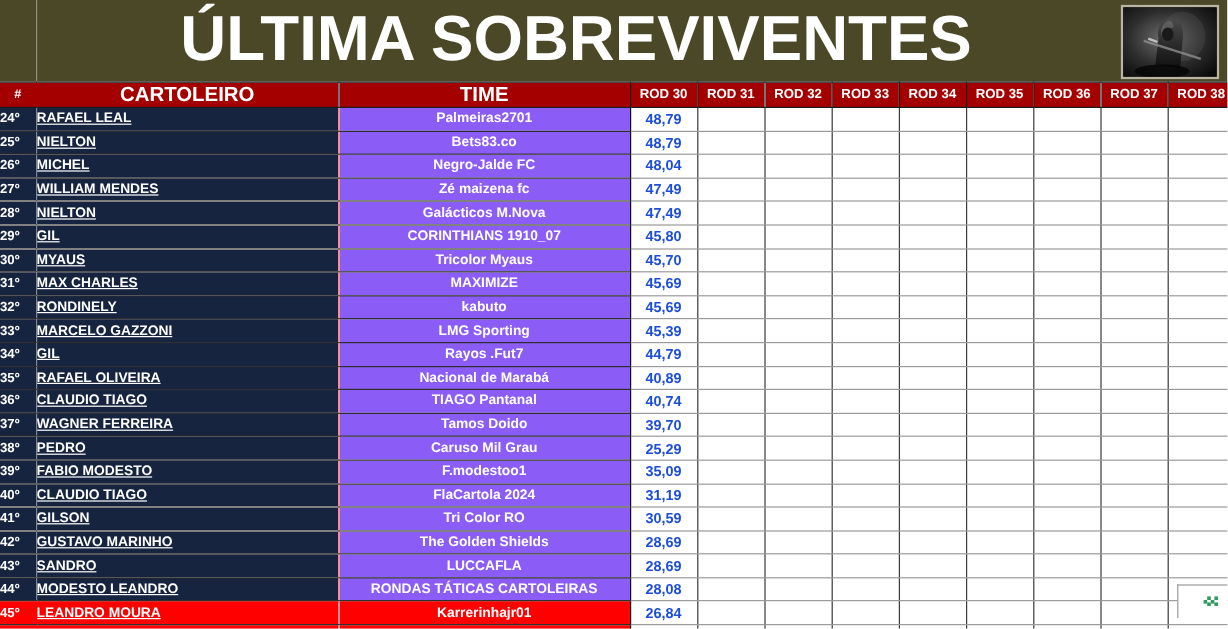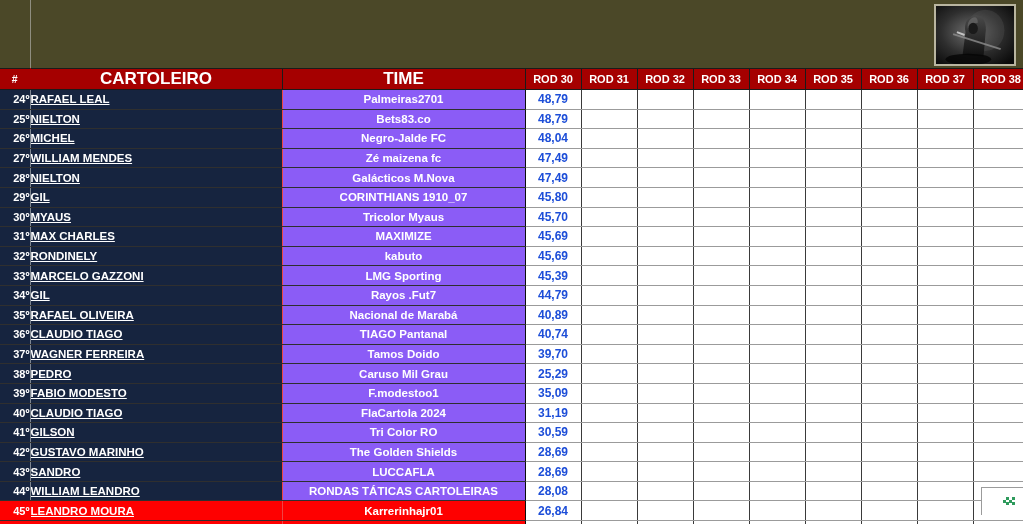--- a/index.html
+++ b/index.html
@@ -106,21 +106,21 @@
   
   tr.row td {
     height: 18.6px;
     font-weight: bold;
     font-size: 11.5px;
     border-bottom: 1px solid #2f2f2f;
   }
   tr.row td.rank {
     background: #16243f;
     color: #ffffff;
-    text-align: right;
+    text-align: left;
     font-size: 11px;
     border-right: 1px solid #7e8691;
   }
   tr.row td.name {
     background: #16243f;
     color: #ffffff;
     text-align: left;
     border-right: 1px solid #ef4444;
     text-decoration: underline;
   }
@@ -182,20 +182,21 @@
     display: block;
   }
 </style>
 </head>
 <body>
 
 <div id="sheet">
 
   <div class="title-band">
     <div class="title-gutter-line"></div>
+    <div class="title-text">ÚLTIMA SOBREVIVENTES</div>
     <div class="reaper-thumb">
       <svg viewBox="0 0 82 62" preserveAspectRatio="none" aria-hidden="true">
         <defs>
           <radialGradient id="gfog" cx="45%" cy="45%" r="70%">
             <stop offset="0%" stop-color="#6e6e6e"></stop>
             <stop offset="55%" stop-color="#2e2e2e"></stop>
             <stop offset="100%" stop-color="#0b0b0b"></stop>
           </radialGradient>
           <linearGradient id="grobe" x1="0" y1="0" x2="0" y2="1">
             <stop offset="0%" stop-color="#4a4a4a"></stop>
@@ -521,21 +522,21 @@
           <td class="blank"></td>
           <td class="blank"></td>
           <td class="blank"></td>
           <td class="blank"></td>
           <td class="blank"></td>
           <td class="blank"></td>
           <td class="blank last"></td>
         </tr>
         <tr class="row">
           <td class="rank">44º</td>
-          <td class="name">WILLIAM LEANDRO</td>
+          <td class="name">MODESTO LEANDRO</td>
           <td class="team">RONDAS TÁTICAS CARTOLEIRAS</td>
           <td class="score">28,08</td>
           <td class="blank"></td>
           <td class="blank"></td>
           <td class="blank"></td>
           <td class="blank"></td>
           <td class="blank"></td>
           <td class="blank"></td>
           <td class="blank"></td>
           <td class="blank last"></td>

